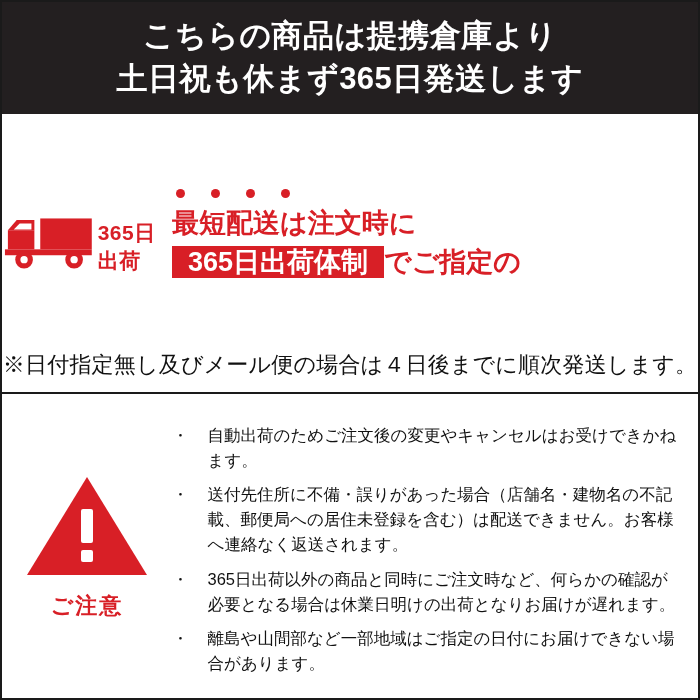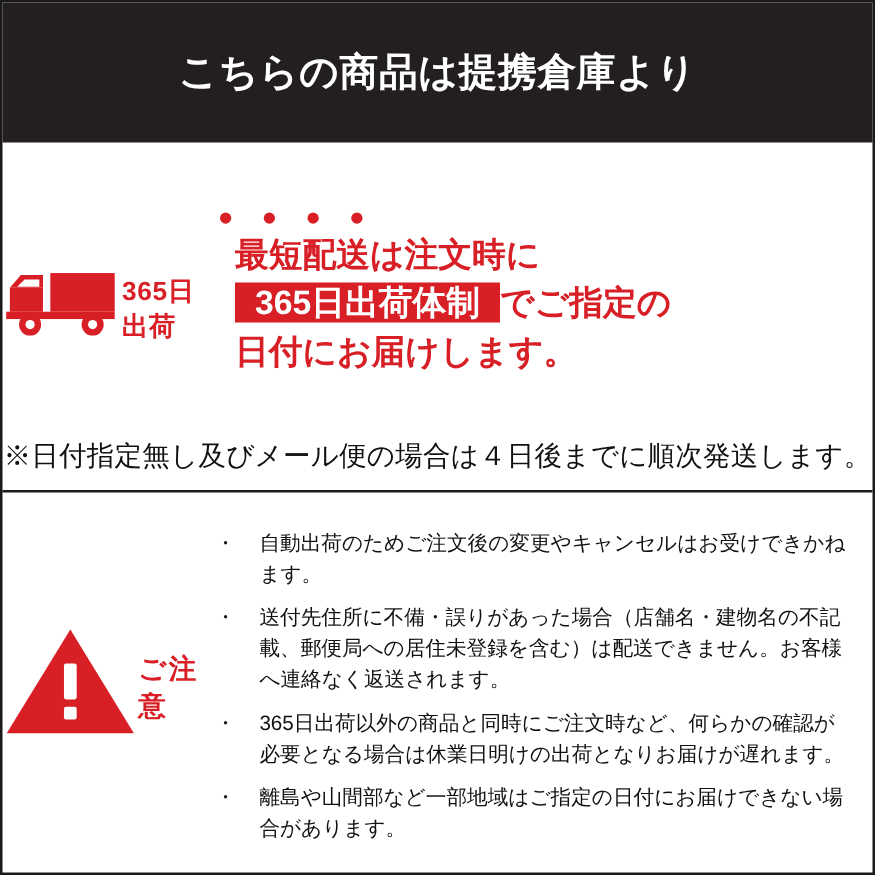--- a/index.html
+++ b/index.html
@@ -96,21 +96,20 @@
     height: 9px;
     border-radius: 50%;
     background: #d81f26;
   }
   .msg-line {
     color: #d81f26;
     font-size: 27px;
     font-weight: bold;
     line-height: 1.42;
     white-space: nowrap;
-    margin-left: 16px;
   }
   .msg-line .hl {
     background: #d81f26;
     color: #ffffff;
     padding: 1px 16px;
   }
   .note {
     flex: 0 0 auto;
     text-align: center;
     font-size: 22px;
@@ -122,21 +121,21 @@
   
   .bottom {
     flex: 1 1 auto;
     display: flex;
     padding: 10px 0 0 0;
     box-sizing: border-box;
   }
   .caution-col {
     flex: 0 0 170px;
     display: flex;
-    flex-direction: row;
+    flex-direction: column;
     align-items: center;
     justify-content: center;
     padding-bottom: 10px;
     box-sizing: border-box;
   }
   .caution-icon {
     width: 128px;
     height: 112px;
     display: block;
   }
@@ -172,20 +171,21 @@
     margin-left: 19px;
   }
 </style>
 </head>
 <body>
 
 <div class="banner">
 
   <div class="header">
     <div class="header-line">こちらの商品は提携倉庫より</div>
+    <div class="header-line">土日祝も休まず365日発送します</div>
   </div>
 
   <div class="middle">
     <div class="middle-main">
 
       <div class="truck-col">
         <svg class="truck-icon" viewBox="0 0 130 84" aria-hidden="true">
 
           <rect x="52" y="10" width="70" height="42" fill="#d81f26"></rect>
 
@@ -208,21 +208,20 @@
         <div class="dots">
           <span class="dot"></span>
           <span class="dot"></span>
           <span class="dot"></span>
           <span class="dot"></span>
         </div>
         <div class="msg-line">最短配送は注文時に</div>
         <div class="msg-line">
           <span class="hl">365日出荷体制</span><span>でご指定の</span>
         </div>
-        <div class="msg-line">日付にお届けします。</div>
       </div>
 
     </div>
     <div class="note">※日付指定無し及びメール便の場合は４日後までに順次発送します。</div>
   </div>
 
   <div class="bottom">
 
     <div class="caution-col">
       <svg class="caution-icon" viewBox="0 0 128 112" aria-hidden="true">

